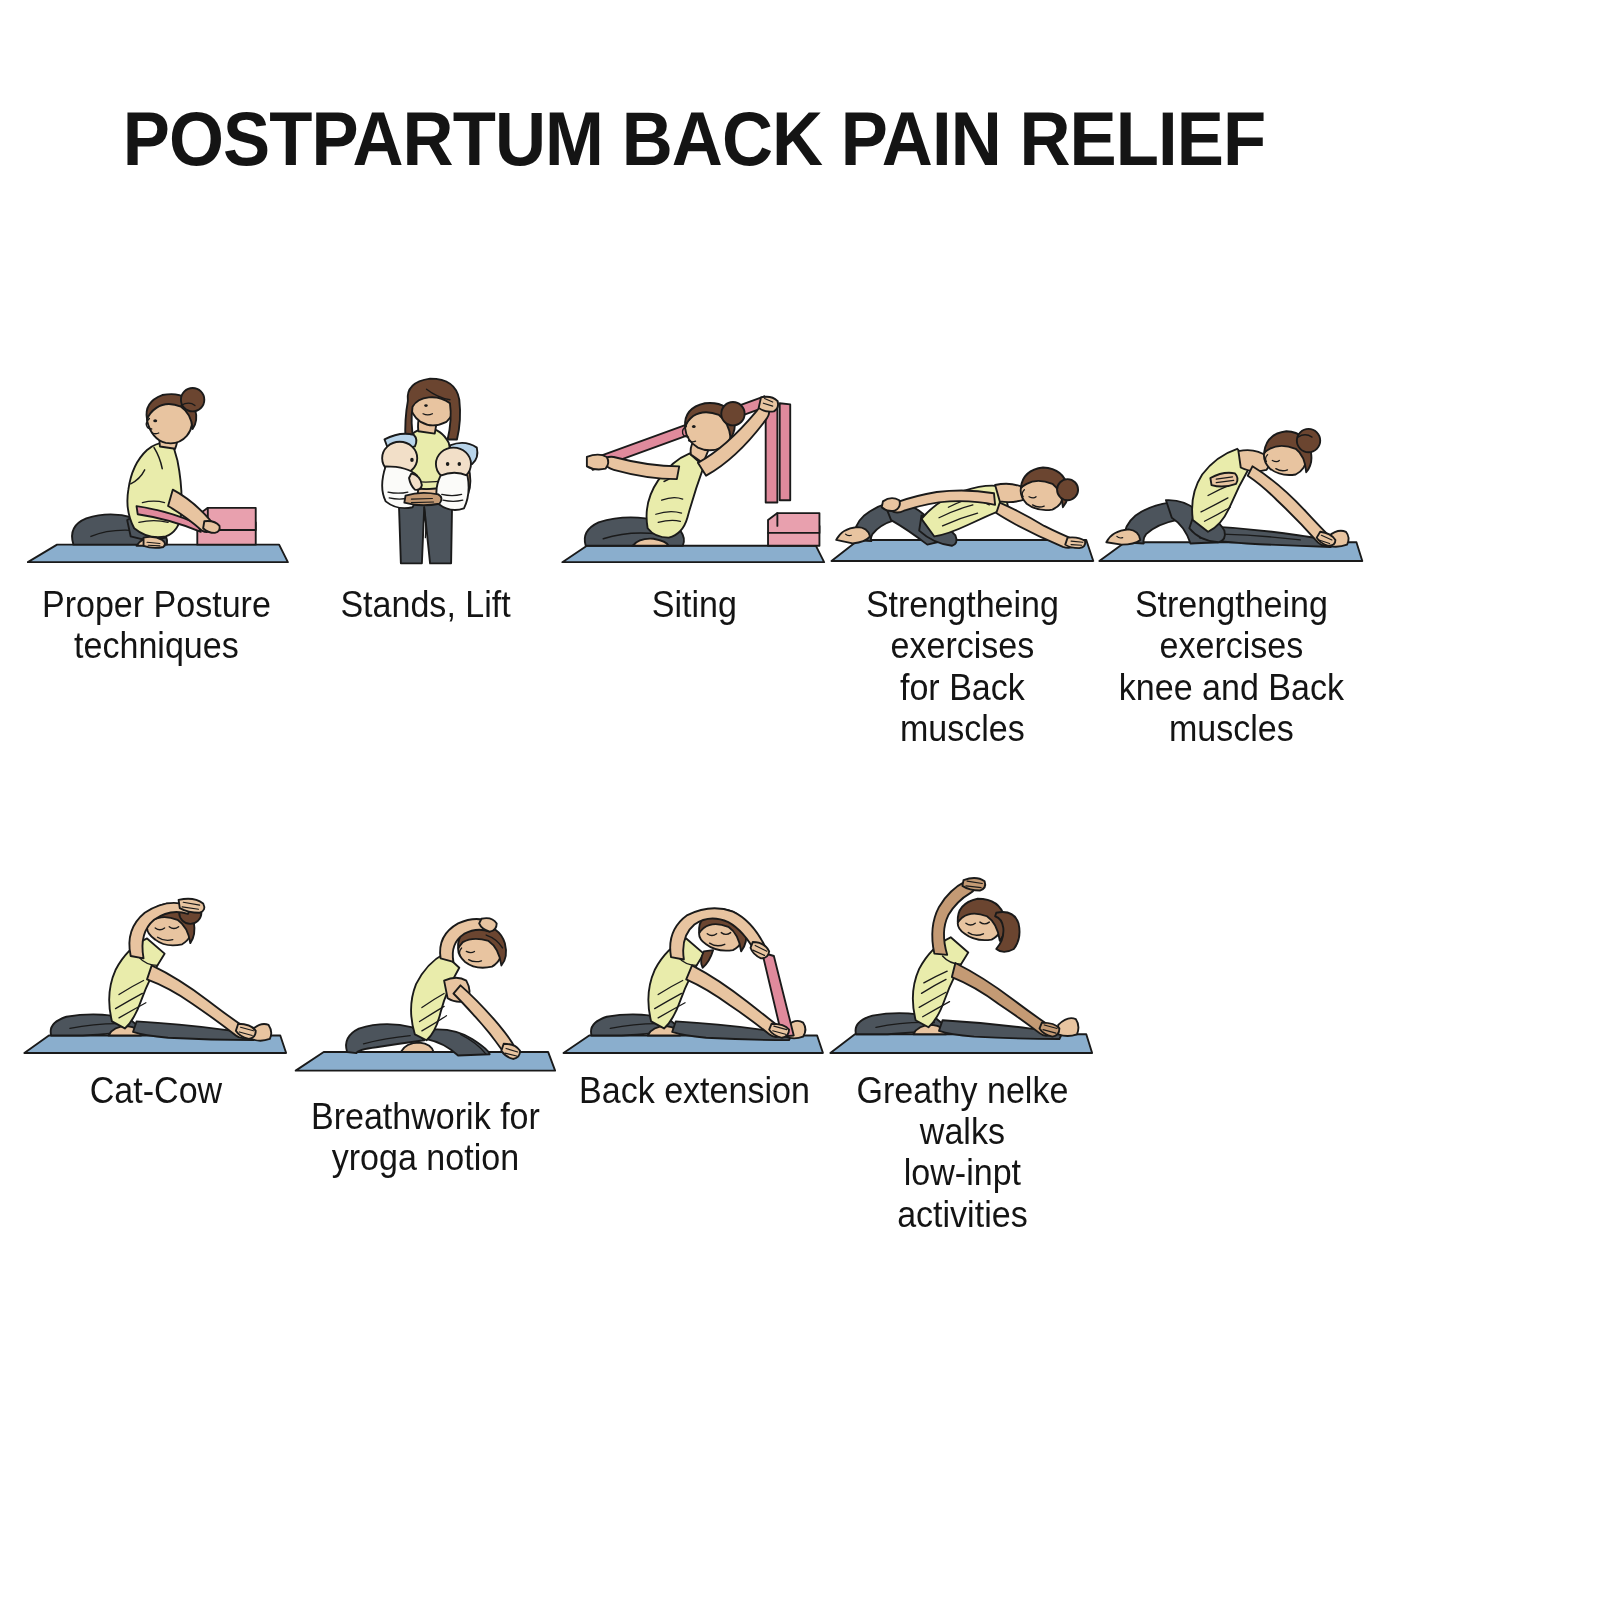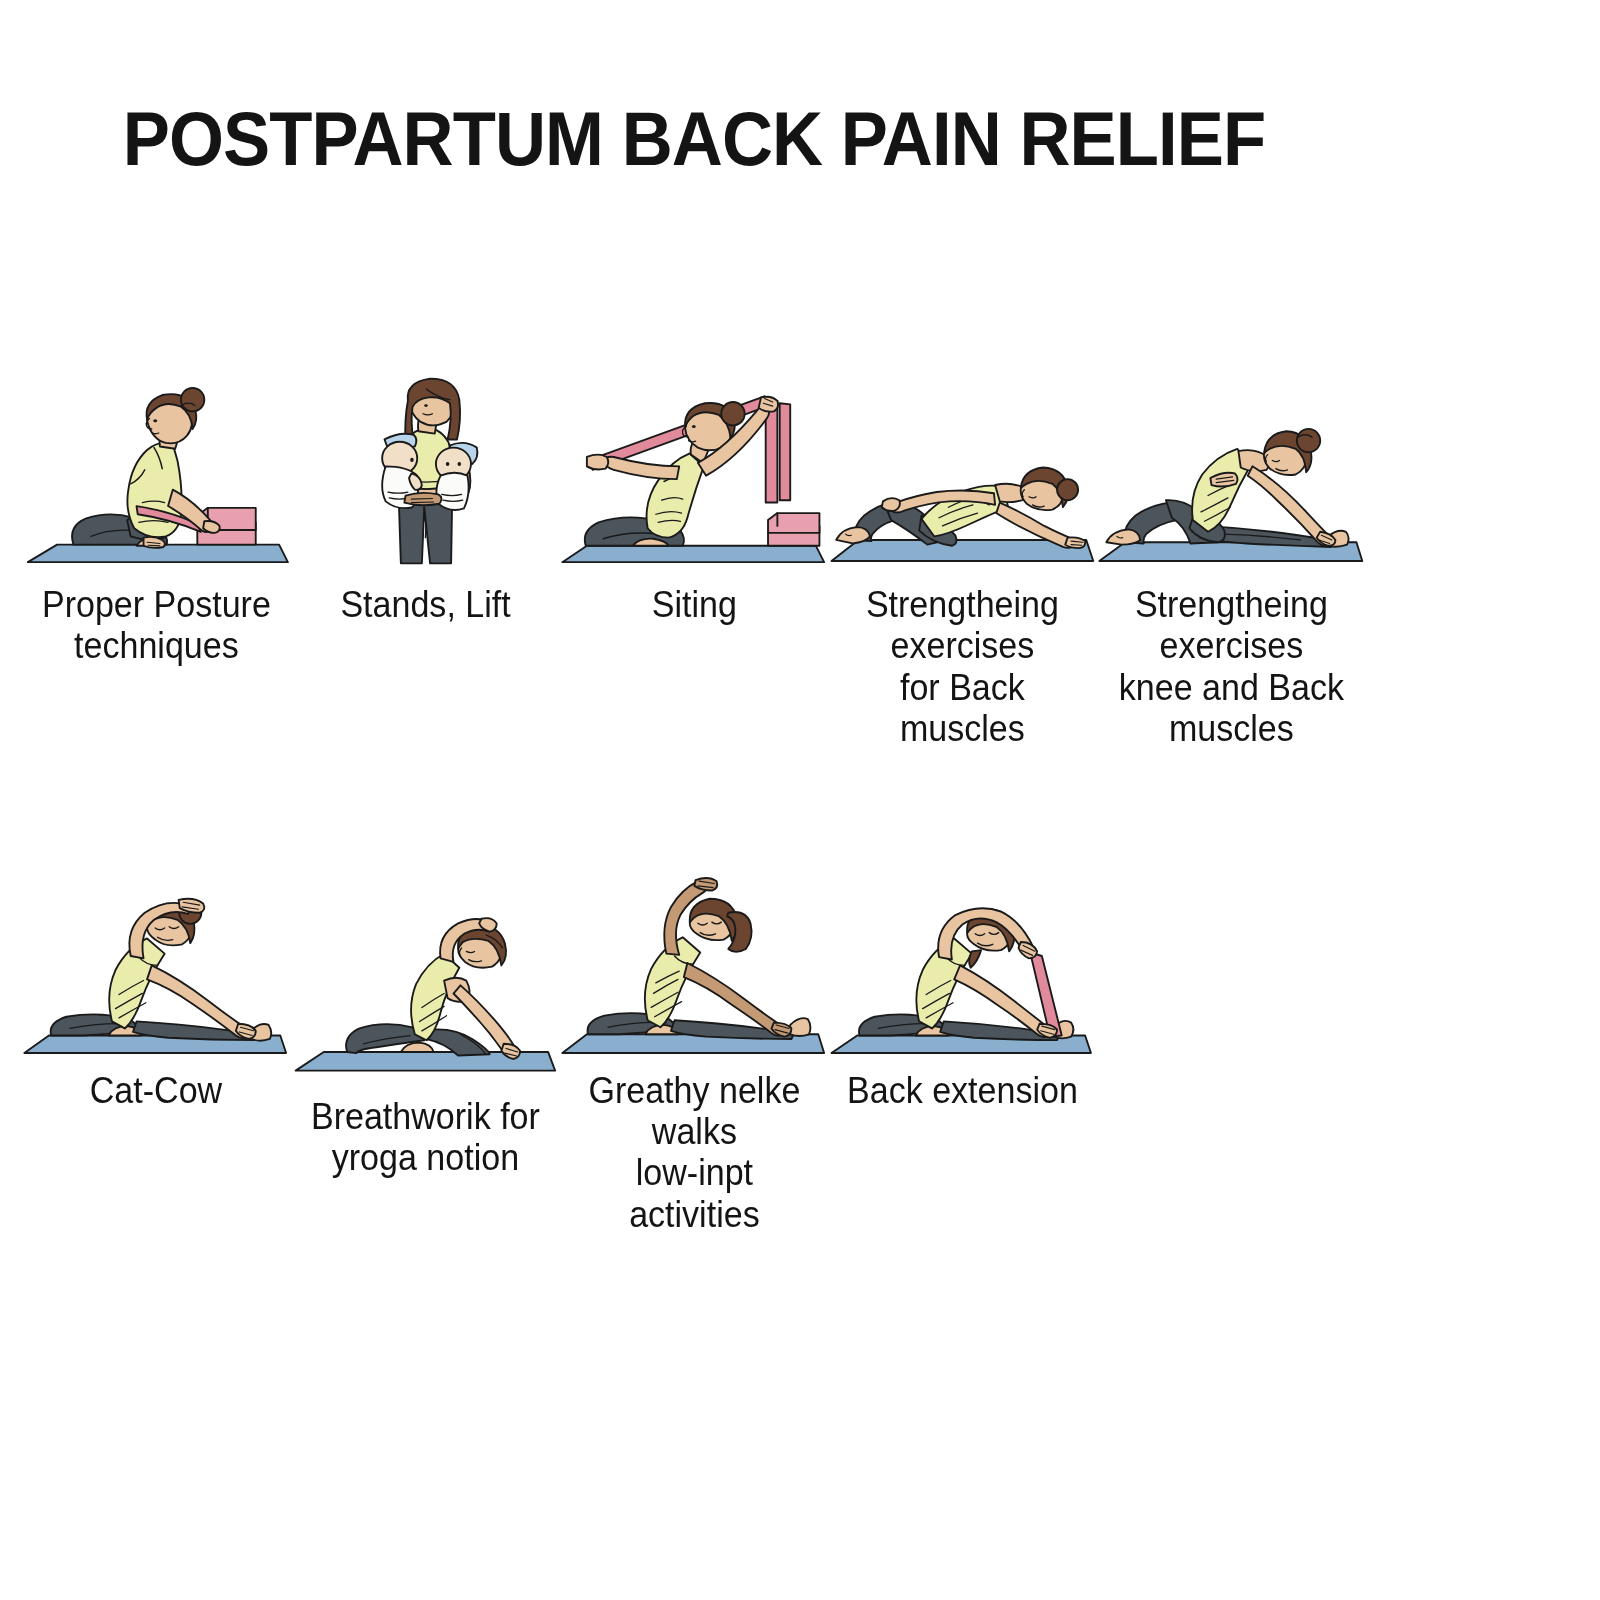--- a/index.html
+++ b/index.html
@@ -455,20 +455,70 @@
         </svg>
       </div>
       <div class="caption">Breathworik for
 yroga notion</div>
     </div>
 
     <div class="cell r3">
       <div class="art">
         <svg viewBox="0 0 460 310" preserveAspectRatio="xMidYMax meet">
           <g stroke="#1a1a1a" stroke-width="3.2" stroke-linejoin="round" stroke-linecap="round">
+            <path d="M6 298 L50 268 L440 268 L450 298 Z" fill="#8aaecd"></path>
+
+            <path d="M54 268 Q48 246 80 236 Q134 226 186 240 L208 258 Q158 266 106 268 Z" fill="#4c545c"></path>
+            <path d="M86 256 Q134 246 184 248" fill="none" stroke-width="2.2"></path>
+            <path d="M150 268 Q158 252 182 252 Q202 254 206 268 Z" fill="#e8c4a0"></path>
+
+            <path d="M198 244 Q270 248 344 258 Q382 264 396 268 L392 276 Q322 276 250 272 Q210 268 192 262 Z" fill="#4c545c"></path>
+            <path d="M388 252 Q404 238 416 246 Q424 258 416 270 Q400 276 386 270 Z" fill="#e8c4a0"></path>
+
+            <path d="M346 126 L366 132 L400 268 L380 270 Z" fill="#e08a9c"></path>
+
+            <path d="M156 244 Q144 196 162 156 Q182 118 216 102 L246 128 Q220 168 206 208 Q194 242 178 256 Z" fill="#e9ecab"></path>
+            <g fill="none" stroke-width="2.2">
+              <path d="M162 222 Q186 208 208 196"></path>
+              <path d="M168 238 Q192 224 214 212"></path>
+              <path d="M168 198 Q190 184 210 174"></path>
+            </g>
+            <path d="M202 134 Q214 148 234 148" fill="none" stroke-width="2.4"></path>
+
+            <path d="M238 94 Q248 66 278 60 Q308 62 314 88 Q316 112 296 122 Q268 126 250 112 Q238 104 238 94 Z" fill="#e8c4a0"></path>
+            <path d="M256 110 Q268 118 282 112" fill="none" stroke-width="2.4"></path>
+            <path d="M252 94 Q260 100 268 94" fill="none" stroke-width="2.4"></path>
+            <path d="M276 92 Q284 98 292 92" fill="none" stroke-width="2.4"></path>
+
+            <path d="M238 92 Q236 60 272 52 Q310 52 318 84 Q322 110 310 124 Q306 94 288 82 Q262 72 246 84 Z" fill="#6b4530"></path>
+            <path d="M262 122 Q256 142 244 152 Q238 140 246 124 Z" fill="#6b4530"></path>
+
+            <path d="M190 134 Q182 88 218 62 Q258 42 296 56 Q330 72 352 118 L336 128 Q314 88 288 74 Q256 60 230 78 Q206 98 212 138 Z" fill="#e8c4a0"></path>
+            <path d="M330 108 Q350 108 358 124 Q356 136 344 136 Q330 130 326 118 Z" fill="#e8c4a0"></path>
+            <g fill="none" stroke-width="2">
+              <path d="M334 114 L354 124"></path>
+              <path d="M330 122 L350 131"></path>
+            </g>
+
+            <path d="M226 148 Q272 172 320 210 Q356 238 376 254 Q384 260 378 268 Q368 274 358 266 Q326 240 290 216 Q252 188 216 172 Z" fill="#e8c4a0"></path>
+            <path d="M362 248 Q384 248 392 258 Q392 270 380 272 Q364 268 358 258 Z" fill="#e8c4a0"></path>
+            <g fill="none" stroke-width="2">
+              <path d="M366 252 L388 258"></path>
+              <path d="M364 260 L386 266"></path>
+            </g>
+          </g>
+        </svg>
+      </div>
+      <div class="caption">Back extension</div>
+    </div>
+
+    <div class="cell r3">
+      <div class="art">
+        <svg viewBox="0 0 460 310" preserveAspectRatio="xMidYMax meet">
+          <g stroke="#1a1a1a" stroke-width="3.2" stroke-linejoin="round" stroke-linecap="round">
             <path d="M4 298 L46 266 L442 266 L452 298 Z" fill="#8aaecd"></path>
 
             <path d="M48 266 Q42 244 76 234 Q132 224 184 238 L206 256 Q154 264 102 266 Z" fill="#4c545c"></path>
             <path d="M82 254 Q130 244 182 246" fill="none" stroke-width="2.2"></path>
             <path d="M146 266 Q154 250 178 250 Q198 252 202 266 Z" fill="#e8c4a0"></path>
 
             <path d="M196 242 Q268 246 344 256 Q386 262 400 266 L396 274 Q324 274 250 270 Q208 266 190 260 Z" fill="#4c545c"></path>
             <path d="M394 250 Q410 234 424 240 Q432 252 426 266 Q410 272 394 266 Z" fill="#e8c4a0"></path>
 
             <path d="M150 242 Q138 194 156 154 Q176 116 210 100 L240 126 Q214 166 200 206 Q188 240 172 254 Z" fill="#e9ecab"></path>
@@ -501,64 +551,14 @@
               <path d="M370 250 L392 256"></path>
               <path d="M368 258 L390 264"></path>
             </g>
           </g>
         </svg>
       </div>
       <div class="caption">Greathy nelke walks
 low-inpt activities</div>
     </div>
 
-    <div class="cell r3">
-      <div class="art">
-        <svg viewBox="0 0 460 310" preserveAspectRatio="xMidYMax meet">
-          <g stroke="#1a1a1a" stroke-width="3.2" stroke-linejoin="round" stroke-linecap="round">
-            <path d="M6 298 L50 268 L440 268 L450 298 Z" fill="#8aaecd"></path>
-
-            <path d="M54 268 Q48 246 80 236 Q134 226 186 240 L208 258 Q158 266 106 268 Z" fill="#4c545c"></path>
-            <path d="M86 256 Q134 246 184 248" fill="none" stroke-width="2.2"></path>
-            <path d="M150 268 Q158 252 182 252 Q202 254 206 268 Z" fill="#e8c4a0"></path>
-
-            <path d="M198 244 Q270 248 344 258 Q382 264 396 268 L392 276 Q322 276 250 272 Q210 268 192 262 Z" fill="#4c545c"></path>
-            <path d="M388 252 Q404 238 416 246 Q424 258 416 270 Q400 276 386 270 Z" fill="#e8c4a0"></path>
-
-            <path d="M346 126 L366 132 L400 268 L380 270 Z" fill="#e08a9c"></path>
-
-            <path d="M156 244 Q144 196 162 156 Q182 118 216 102 L246 128 Q220 168 206 208 Q194 242 178 256 Z" fill="#e9ecab"></path>
-            <g fill="none" stroke-width="2.2">
-              <path d="M162 222 Q186 208 208 196"></path>
-              <path d="M168 238 Q192 224 214 212"></path>
-              <path d="M168 198 Q190 184 210 174"></path>
-            </g>
-            <path d="M202 134 Q214 148 234 148" fill="none" stroke-width="2.4"></path>
-
-            <path d="M238 94 Q248 66 278 60 Q308 62 314 88 Q316 112 296 122 Q268 126 250 112 Q238 104 238 94 Z" fill="#e8c4a0"></path>
-            <path d="M256 110 Q268 118 282 112" fill="none" stroke-width="2.4"></path>
-            <path d="M252 94 Q260 100 268 94" fill="none" stroke-width="2.4"></path>
-            <path d="M276 92 Q284 98 292 92" fill="none" stroke-width="2.4"></path>
-
-            <path d="M238 92 Q236 60 272 52 Q310 52 318 84 Q322 110 310 124 Q306 94 288 82 Q262 72 246 84 Z" fill="#6b4530"></path>
-            <path d="M262 122 Q256 142 244 152 Q238 140 246 124 Z" fill="#6b4530"></path>
-
-            <path d="M190 134 Q182 88 218 62 Q258 42 296 56 Q330 72 352 118 L336 128 Q314 88 288 74 Q256 60 230 78 Q206 98 212 138 Z" fill="#e8c4a0"></path>
-            <path d="M330 108 Q350 108 358 124 Q356 136 344 136 Q330 130 326 118 Z" fill="#e8c4a0"></path>
-            <g fill="none" stroke-width="2">
-              <path d="M334 114 L354 124"></path>
-              <path d="M330 122 L350 131"></path>
-            </g>
-
-            <path d="M226 148 Q272 172 320 210 Q356 238 376 254 Q384 260 378 268 Q368 274 358 266 Q326 240 290 216 Q252 188 216 172 Z" fill="#e8c4a0"></path>
-            <path d="M362 248 Q384 248 392 258 Q392 270 380 272 Q364 268 358 258 Z" fill="#e8c4a0"></path>
-            <g fill="none" stroke-width="2">
-              <path d="M366 252 L388 258"></path>
-              <path d="M364 260 L386 266"></path>
-            </g>
-          </g>
-        </svg>
-      </div>
-      <div class="caption">Back extension</div>
-    </div>
-
   </div>
 </div>
 
 </body></html>

